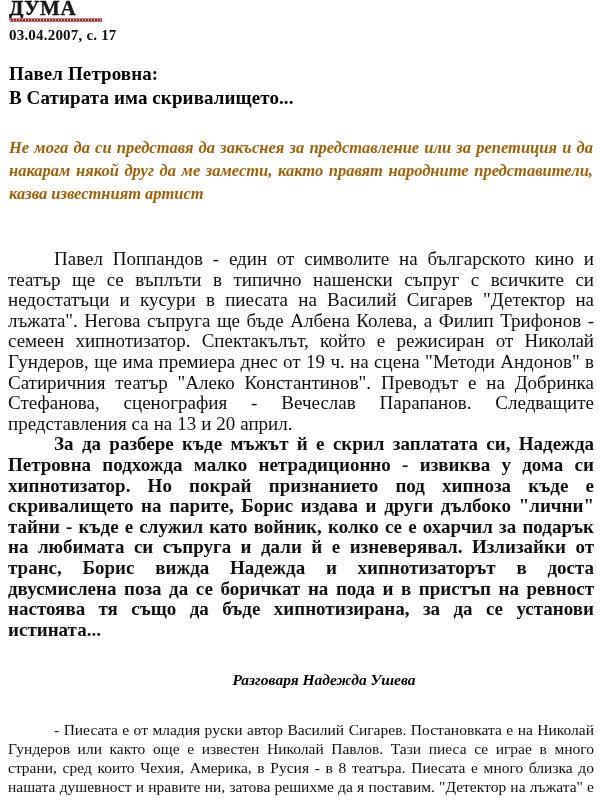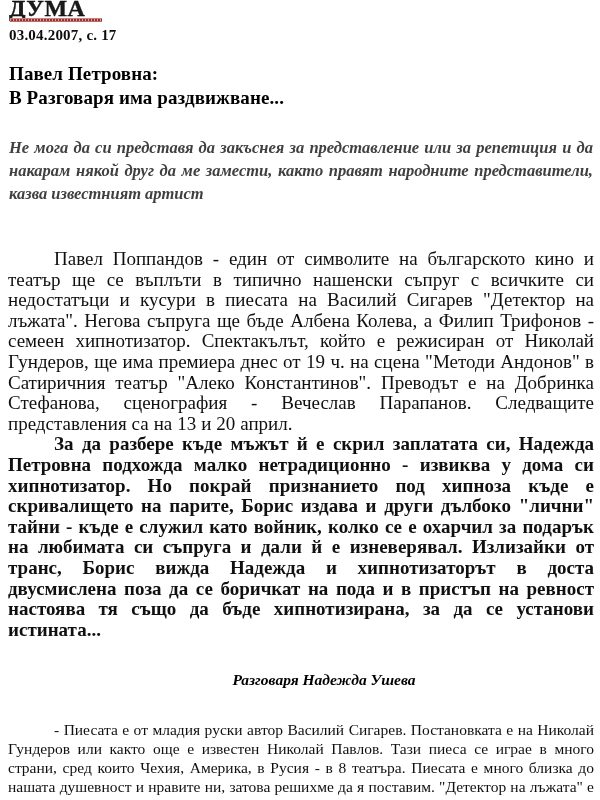--- a/index.html
+++ b/index.html
@@ -30,21 +30,21 @@
     position: relative;
     width: 96px;
     height: 24px;
     margin: 0 0 2px 0;
     overflow: hidden;
     background: #ffffff;
   }
   .masthead-word {
     font-family: "Liberation Serif", "DejaVu Serif", serif;
     font-weight: bold;
-    font-size: 24px;
+    font-size: 21px;
     line-height: 17px;
     letter-spacing: 0.5px;
     color: #1a1a1a;
     -webkit-text-stroke: 0.3px #000;
     padding-left: 1px;
     white-space: nowrap;
   }
   .masthead-rule {
     position: absolute;
     left: 2px;
@@ -92,21 +92,21 @@
   .lead {
     font-family: "Liberation Serif", "DejaVu Serif", serif;
     font-weight: bold;
     font-style: italic;
     font-size: 16.5px;
     line-height: 23px;
     text-align: justify;
     text-justify: inter-word;
     margin: 26px 0 0 1px;
     width: 584px;
-    color: #404040;
+    color: #a16207;
   }
 
   
   .body-col {
     margin-top: 44px;
     width: 586px;
   }
   p.body-par {
     font-family: "Liberation Serif", "DejaVu Serif", serif;
     font-size: 19px;
@@ -165,21 +165,21 @@
 
   <div class="masthead">
     <div class="masthead-word">ДУМА</div>
     <div class="masthead-rule"></div>
   </div>
 
   <div class="dateline">03.04.2007, с. 17</div>
 
   <div class="headline">
     <span class="headline-line">Павел Петровна:</span>
-    <span class="headline-line">В Разговаря има раздвижване...</span>
+    <span class="headline-line">В Сатирата има скривалището...</span>
   </div>
 
   <div class="lead">Не мога да си представя да закъснея за представление или за репетиция и да накарам някой друг да ме замести, както правят народните представители, казва известният артист</div>
 
   <div class="body-col">
     <p class="body-par">Павел Поппандов - един от символите на българското кино и театър ще се въплъти в типично нашенски съпруг с всичките си недостатъци и кусури в пиесата на Василий Сигарев "Детектор на лъжата". Негова съпруга ще бъде Албена Колева, а Филип Трифонов - семеен хипнотизатор. Спектакълът, който е режисиран от Николай Гундеров, ще има премиера днес от 19 ч. на сцена "Методи Андонов" в Сатиричния театър "Алеко Константинов". Преводът е на Добринка Стефанова, сценография - Вечеслав Парапанов. Следващите представления са на 13 и 20 април.</p>
     <p class="body-par">За да разбере къде мъжът й е скрил заплатата си, Надежда Петровна подхожда малко нетрадиционно - извиква у дома си хипнотизатор. Но покрай признанието под хипноза къде е скривалището на парите, Борис издава и други дълбоко "лични" тайни - къде е служил като войник, колко се е охарчил за подарък на любимата си съпруга и дали й е изневерявал. Излизайки от транс, Борис вижда Надежда и хипнотизаторът в доста двусмислена поза да се боричкат на пода и в пристъп на ревност настоява тя също да бъде хипнотизирана, за да се установи истината...</p>
 
     <div class="byline">Разговаря Надежда Ушева</div>
 

